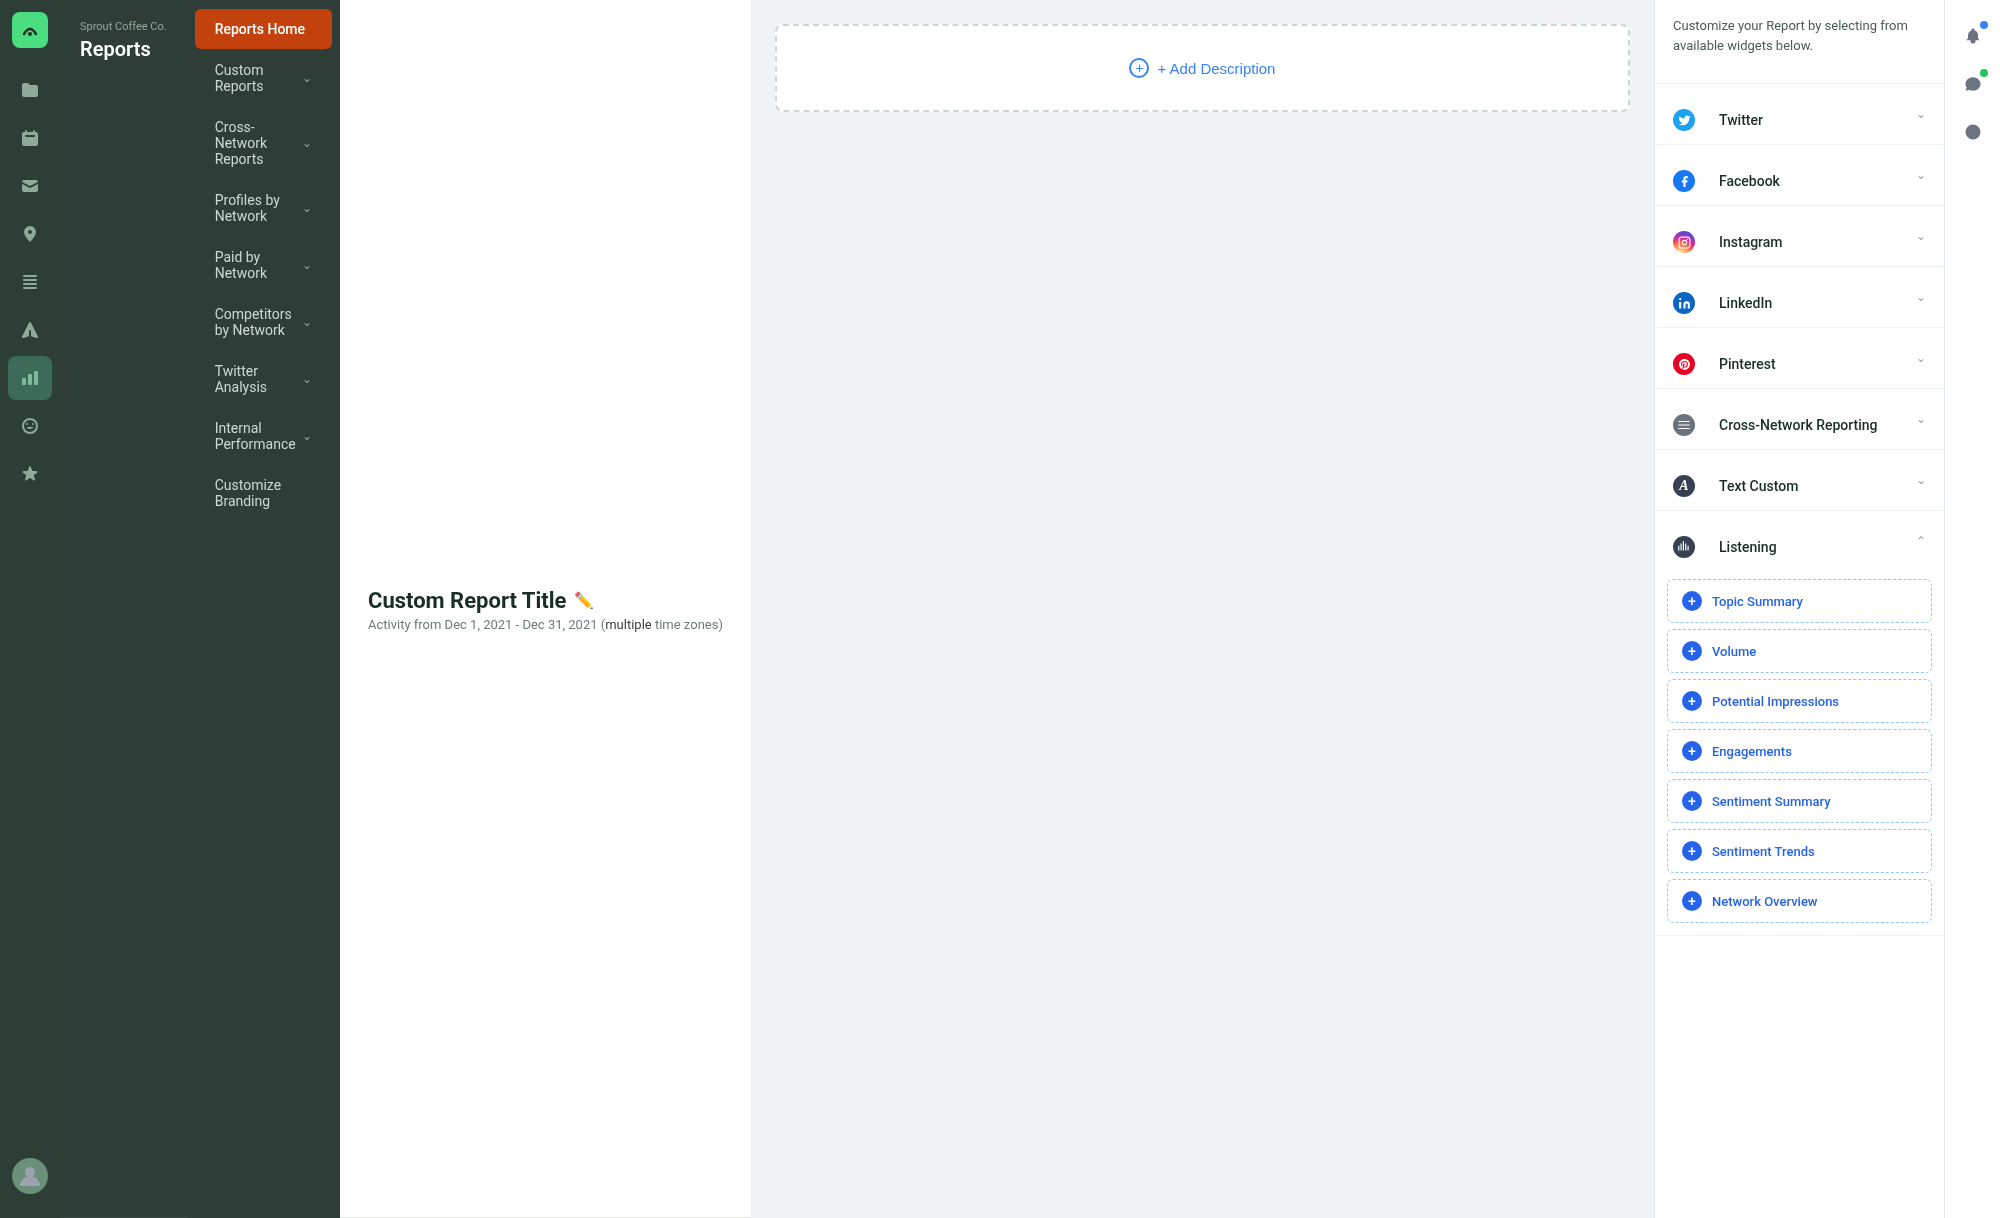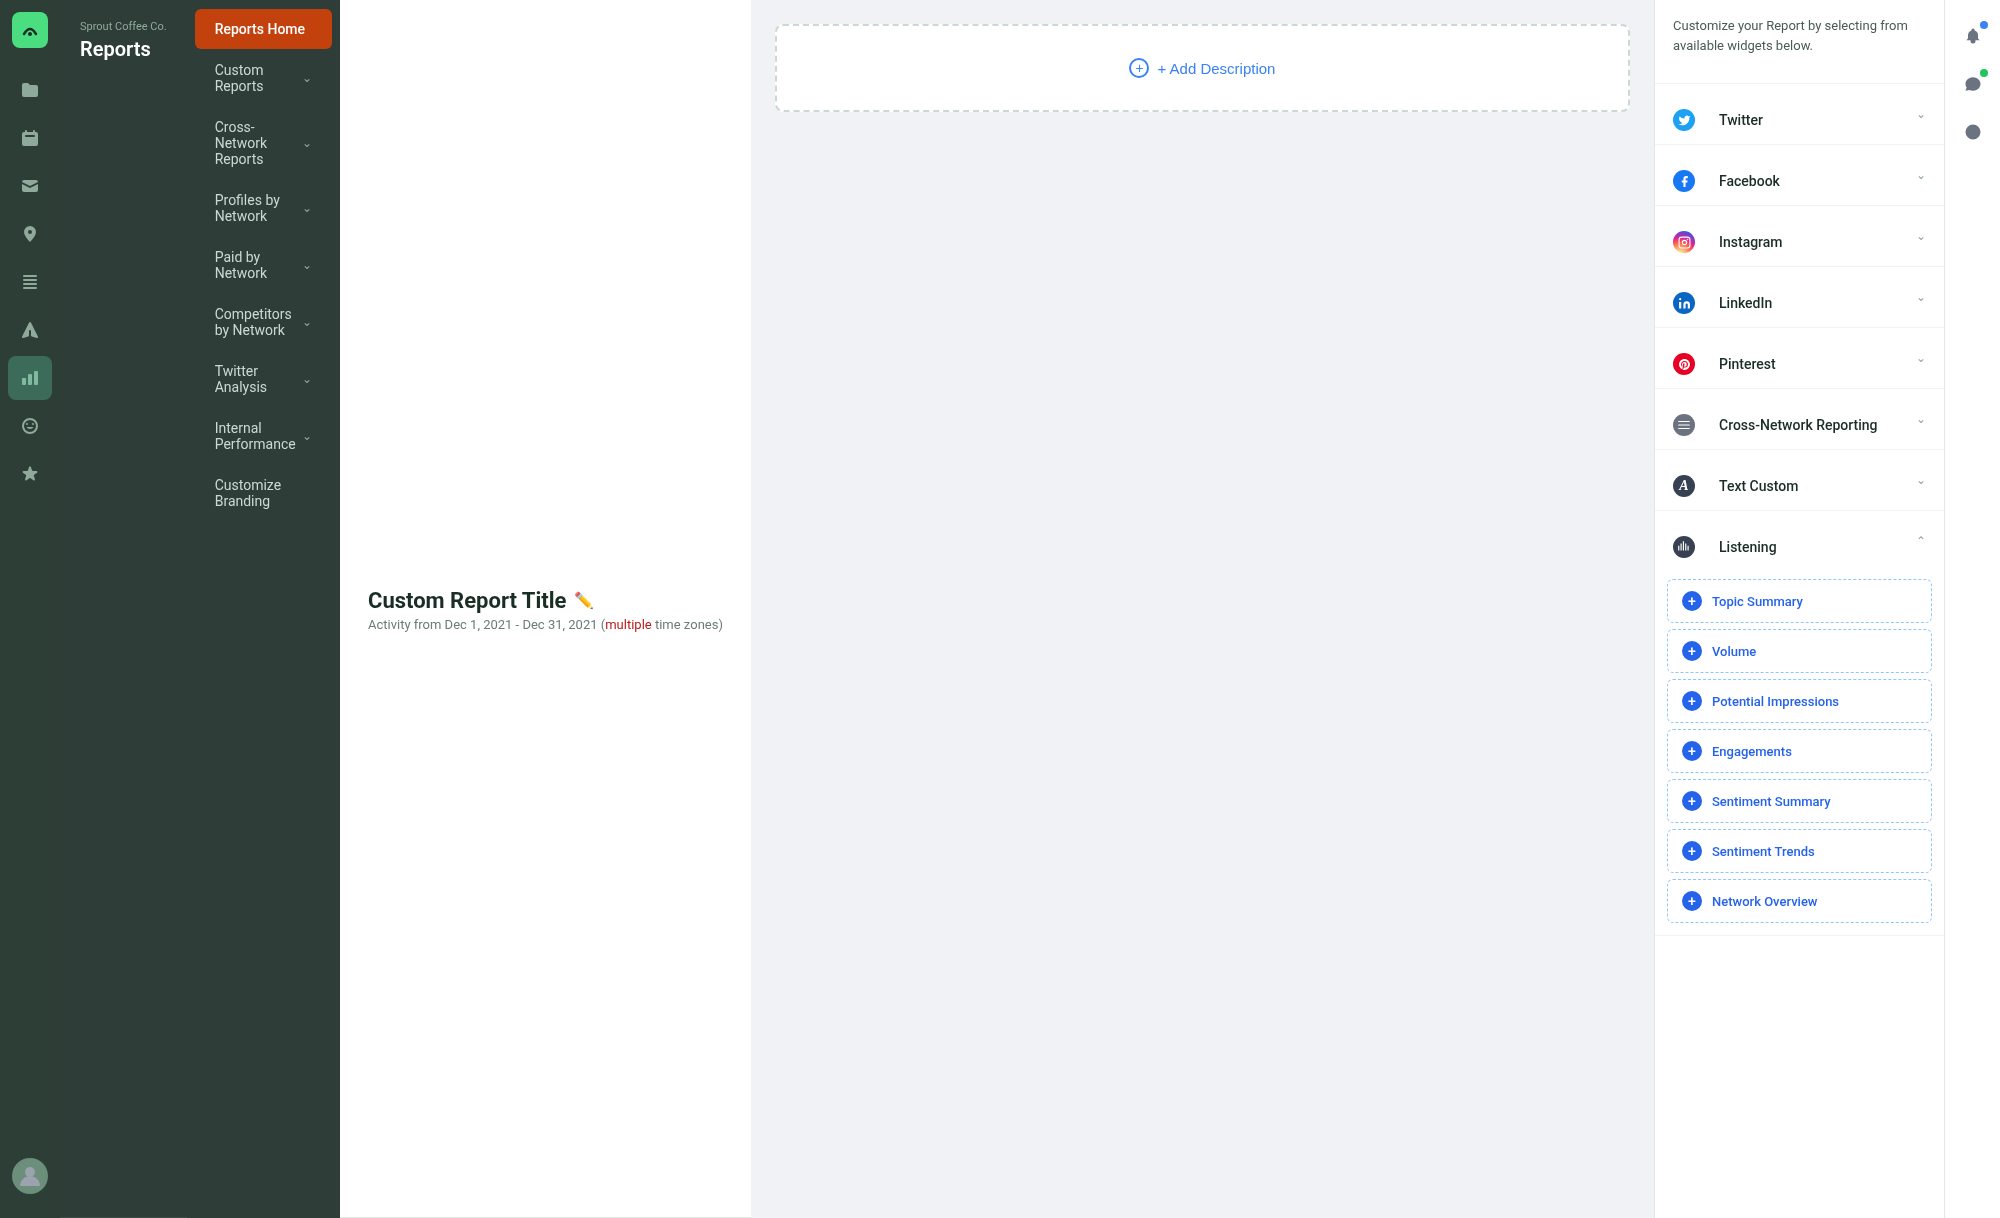--- a/index.html
+++ b/index.html
@@ -150,21 +150,21 @@
     }
     .edit-icon {
       color: #6b8f7a;
       font-size: 16px;
       cursor: pointer;
     }
     .date-range {
       font-size: 13px;
       color: #6b7c7a;
     }
-    .date-link { color: #b91c1c; }
+    .date-link { color: #404040; }
     .header-actions {
       display: flex;
       align-items: center;
       gap: 12px;
     }
     .btn-cancel {
       background: none;
       border: none;
       color: #3b82f6;
       font-size: 15px;

